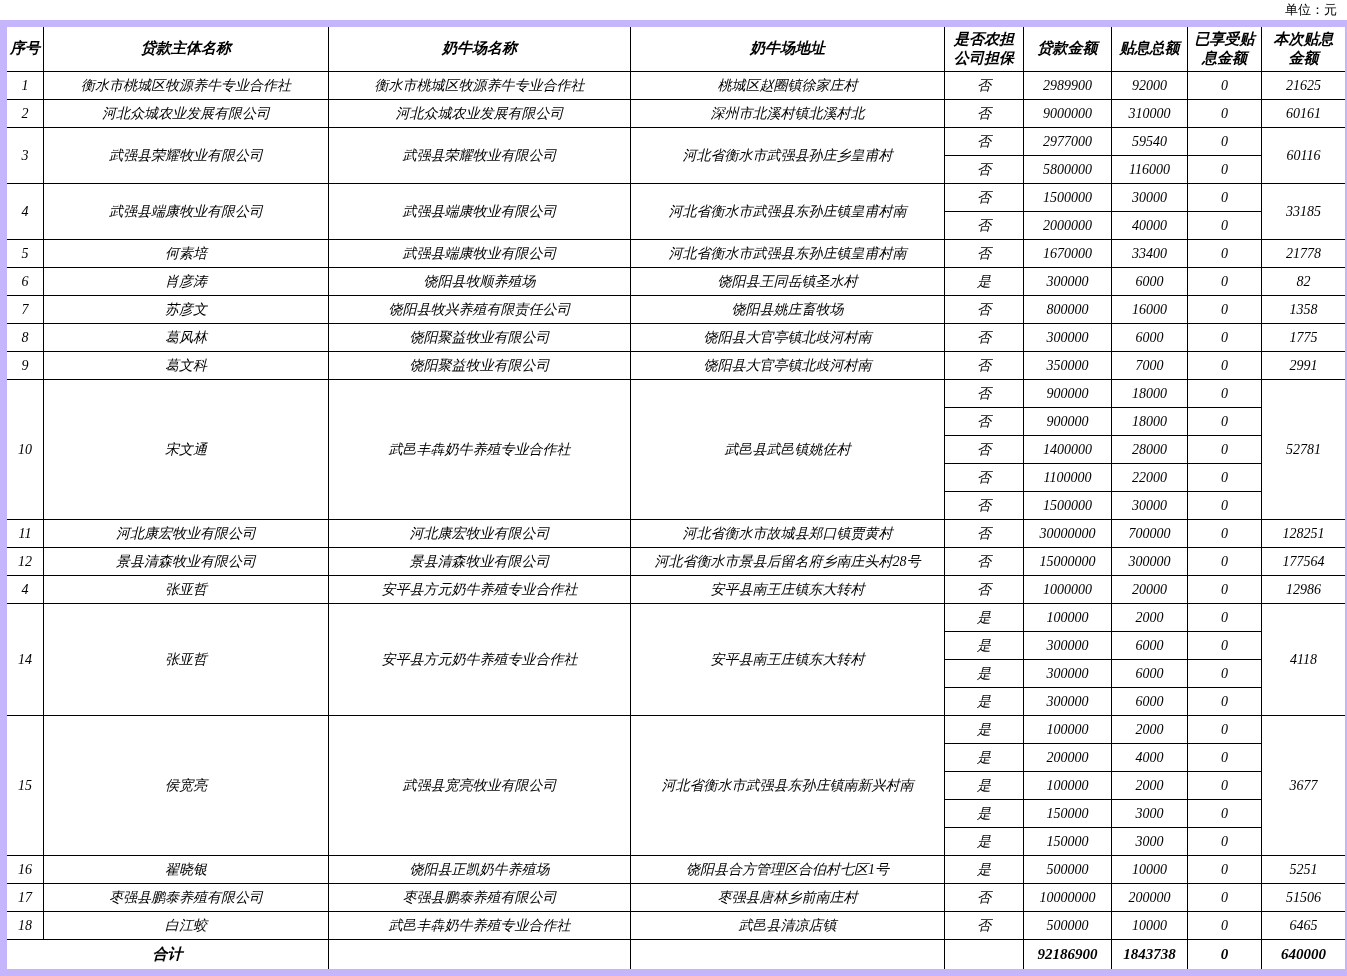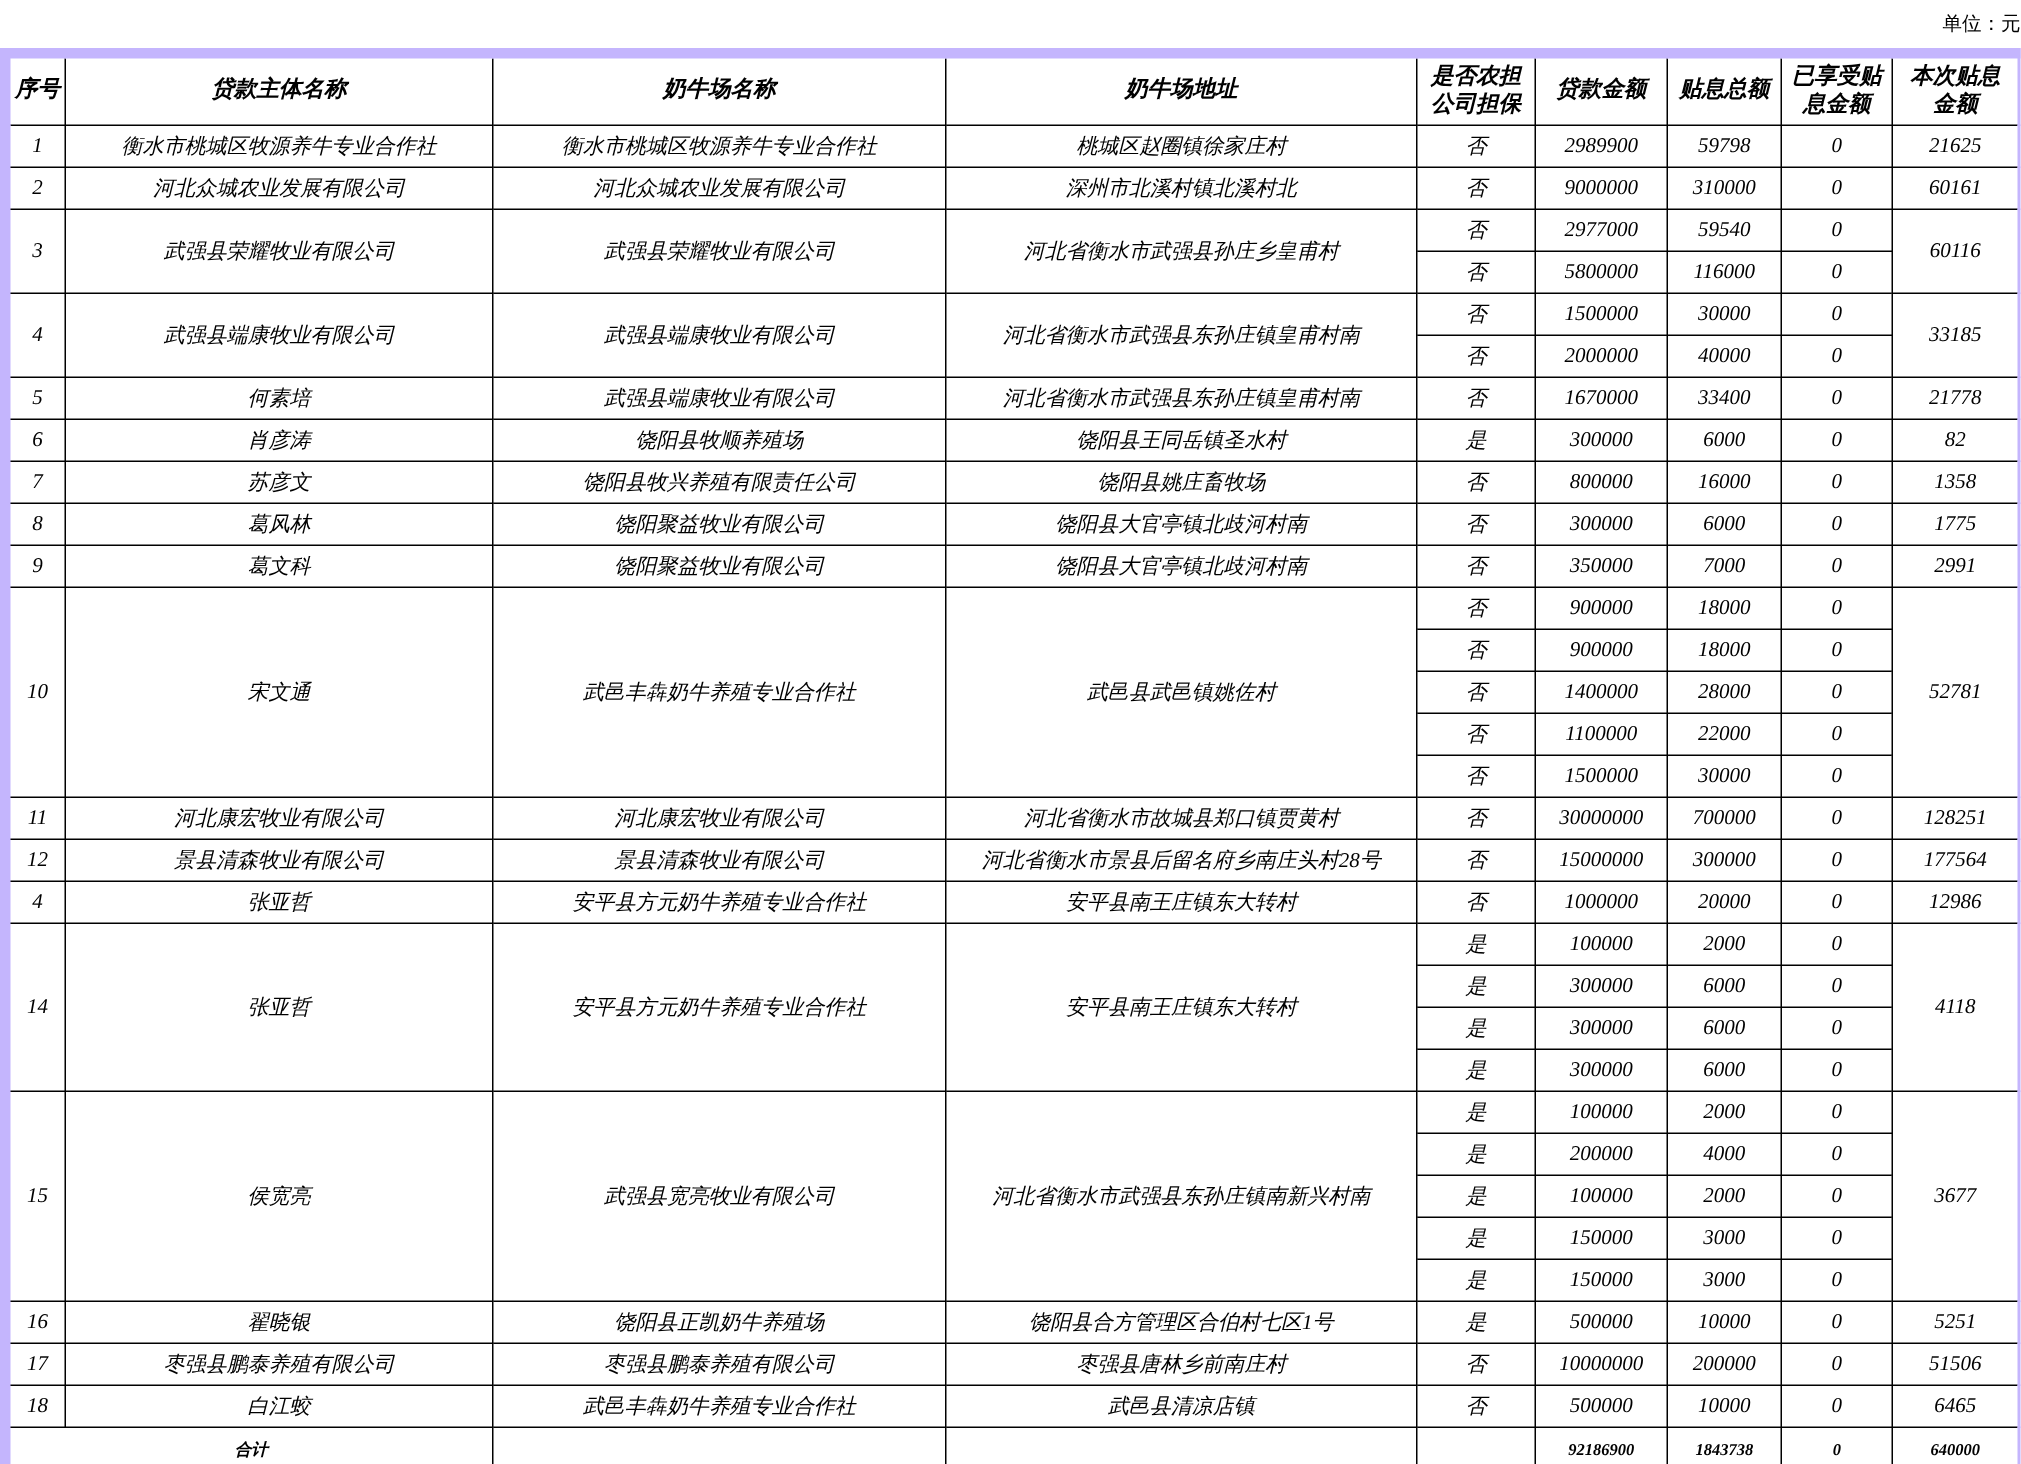--- a/index.html
+++ b/index.html
@@ -2,43 +2,43 @@
 <html><head>
 <meta charset="utf-8">
 <style>
   html,body { margin:0; padding:0; }
   body {
     width:1347px; height:976px; background:#ffffff; color:#000;
     font-family:"Liberation Serif","DejaVu Serif",serif;
     overflow:hidden;
   }
   .unit-row {
-    height:32px; display:flex; align-items:center; justify-content:flex-end;
-    box-sizing:border-box; font-size:13px;
+    height:20px; display:flex; align-items:center; justify-content:flex-end;
+    padding-right:10px; box-sizing:border-box; font-size:13px;
   }
   table.report {
     border-collapse:collapse; table-layout:fixed; width:1345px;
     border:7px solid #c4b5fd;
     font-style:italic;
   }
   table.report th, table.report td {
     border:1px solid #000;
     text-align:center; vertical-align:middle;
     padding:0 2px; box-sizing:border-box;
     overflow:hidden;
   }
   thead tr { height:48px; }
   th {
     font-size:15px; font-weight:bold;
     white-space:pre-line; line-height:1.3;
   }
   tbody tr { height:28px; }
   td { font-size:14px; white-space:nowrap; }
   tr.total-row { height:33px; font-weight:bold; }
-  tr.total-row td { font-size:11px; }
+  tr.total-row td { font-size:15px; }
 </style>
 </head>
 <body>
 
 <div class="unit-row">单位：元</div>
 
 <table class="report">
   <colgroup>
     <col style="width:40px">
     <col style="width:285px">
@@ -67,21 +67,21 @@
       </tr>
   </thead>
   <tbody>
       <tr>
         <td>1</td>
         <td>衡水市桃城区牧源养牛专业合作社</td>
         <td>衡水市桃城区牧源养牛专业合作社</td>
         <td>桃城区赵圈镇徐家庄村</td>
         <td>否</td>
         <td>2989900</td>
-        <td>59798</td>
+        <td>92000</td>
         <td>0</td>
         <td>21625</td>
       </tr>
       <tr>
         <td>2</td>
         <td>河北众城农业发展有限公司</td>
         <td>河北众城农业发展有限公司</td>
         <td>深州市北溪村镇北溪村北</td>
         <td>否</td>
         <td>9000000</td>

